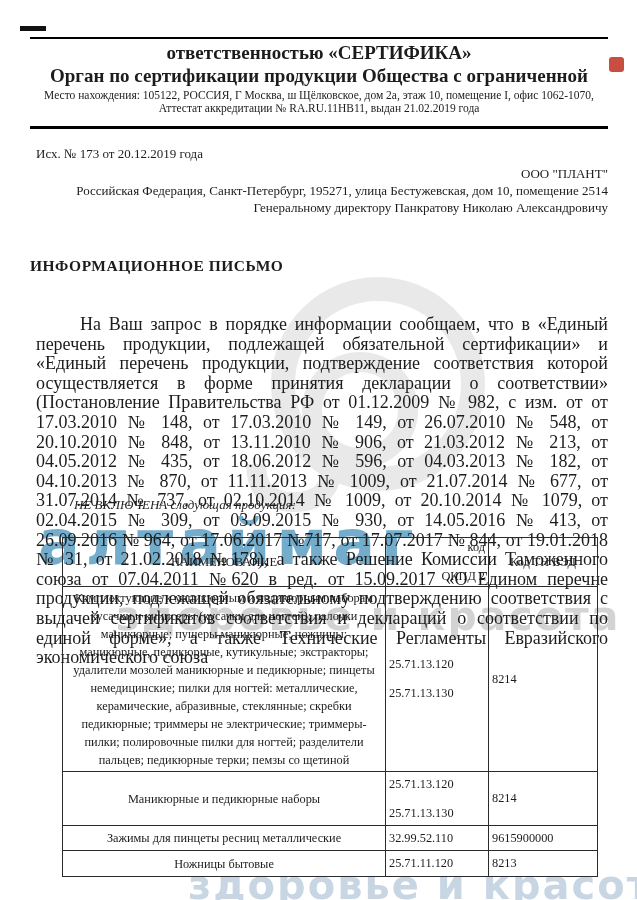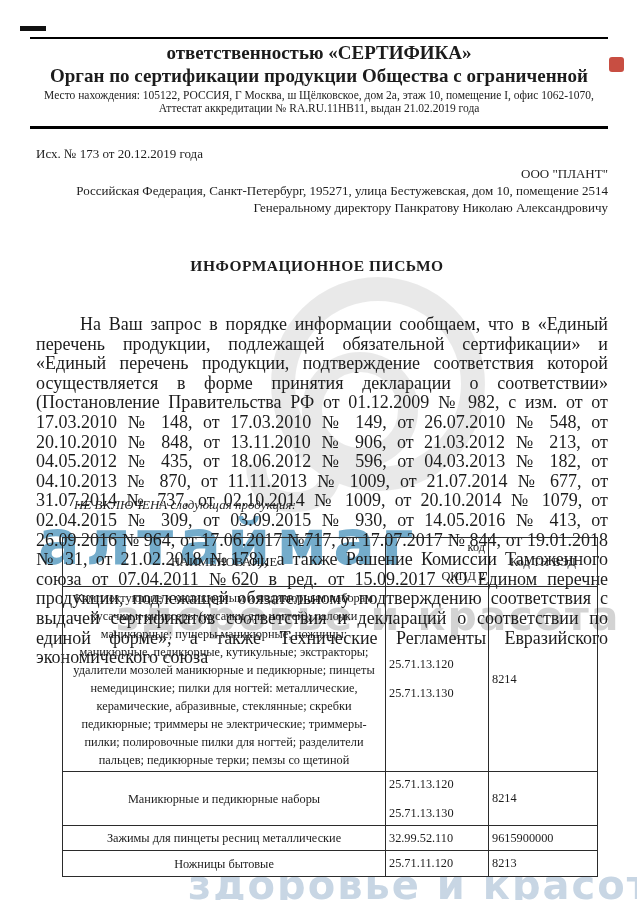--- a/index.html
+++ b/index.html
@@ -19,21 +19,21 @@
   .corner-dash{left:20px;top:26px;width:26px;height:5px;background:#111;z-index:1;}
   .rule{left:30px;right:29px;height:2px;background:#000;z-index:1;}
   .rule-top{top:37px;}
   .rule-bottom{top:126px;height:3px;}
   .org-title{left:30px;right:29px;top:41px;text-align:center;font-weight:bold;font-size:19px;line-height:23px;z-index:1;}
   .org-info{left:30px;right:29px;top:89px;text-align:center;font-size:11.5px;line-height:13px;z-index:1;}
   .red-badge{left:609px;top:57px;width:15px;height:15px;background:#c23b2e;border-radius:3px;opacity:.9;z-index:1;}
   
   .ref-line{left:36px;top:146px;font-size:13px;z-index:1;}
   .recipient{right:29px;top:165px;text-align:right;font-size:13px;line-height:17px;z-index:1;}
-  .letter-title{left:30px;right:33px;top:257px;text-align:center;font-weight:bold;font-size:15.5px;letter-spacing:.5px;z-index:1;}
+  .letter-title{left:30px;right:33px;top:257px;font-weight:bold;font-size:15.5px;letter-spacing:.5px;z-index:1;}
   .body-par{left:36px;width:572px;top:295px;font-size:18px;line-height:19.6px;text-align:justify;text-indent:44px;z-index:1;margin-top:20px;}
   .not-included{left:74px;top:497px;font-size:13px;z-index:1;font-style:italic;}
   
   .products{left:62px;top:537px;width:518px;border-collapse:collapse;font-size:12.3px;z-index:1;table-layout:fixed;}
   .products td,.products th{border:1px solid #2b2b2b;vertical-align:middle;padding:2px 3px;background:transparent;font-weight:normal;}
   .col-name{width:316px;}
   .col-okpd{width:96px;}
   .col-tnved{width:102px;}
   .hdr-row{height:48px;}
   .th-name{text-align:center;font-weight:bold;font-size:12.5px;}

